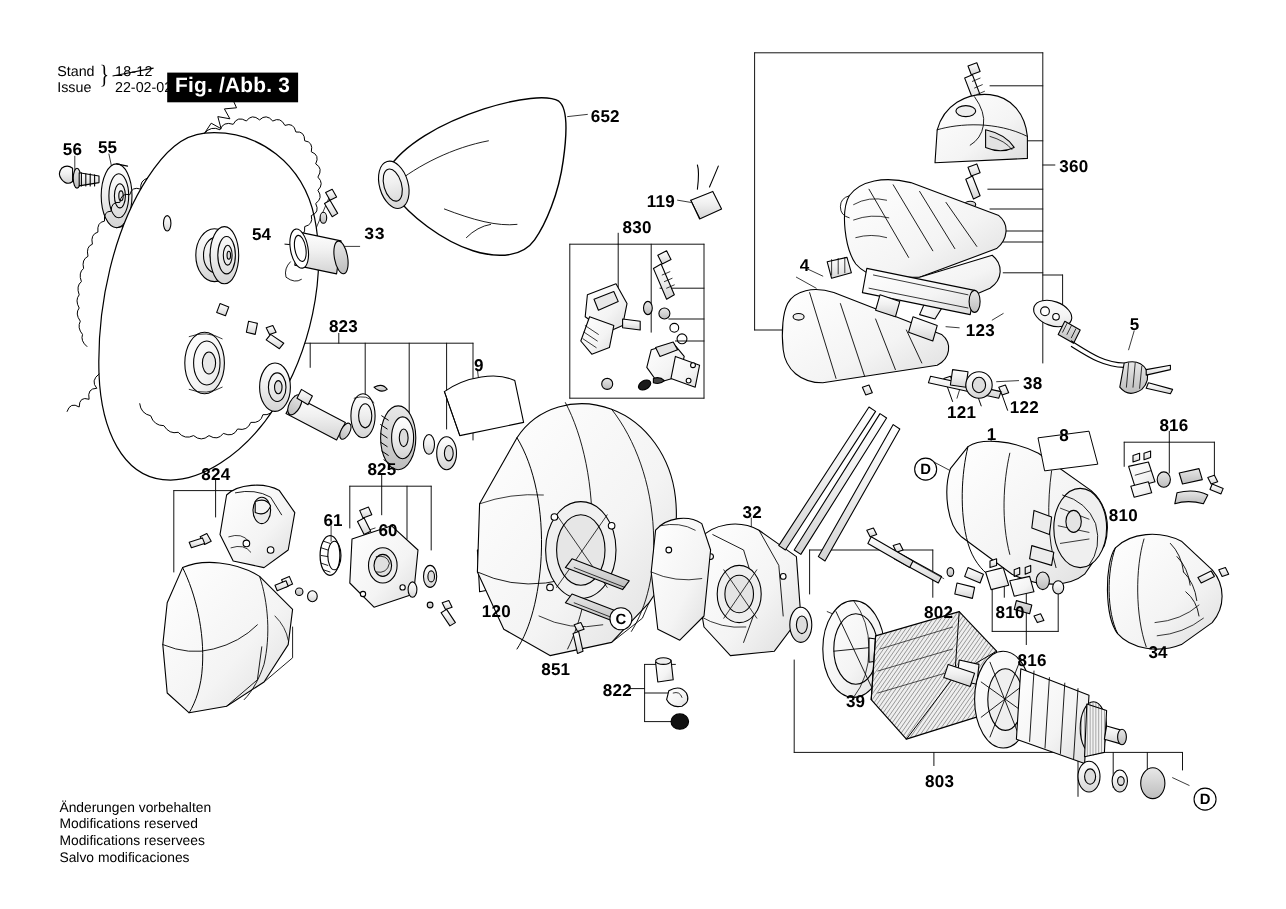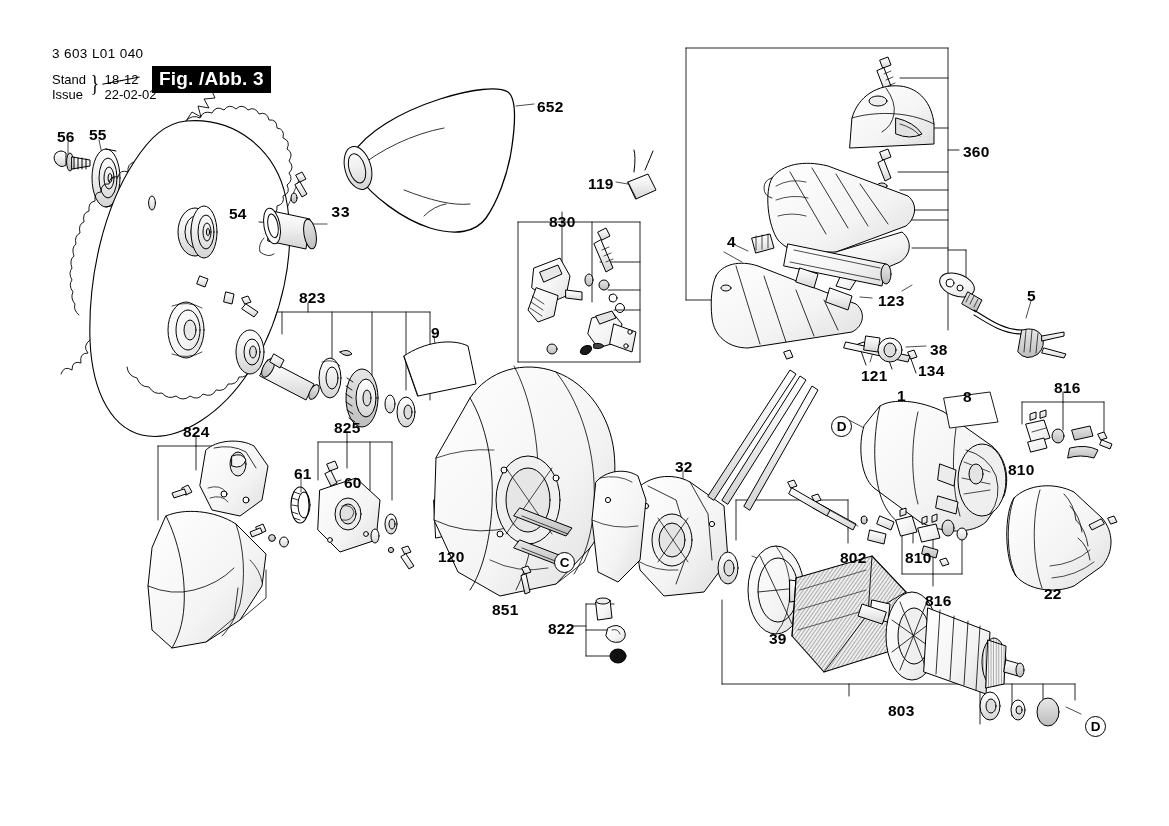--- a/index.html
+++ b/index.html
@@ -798,71 +798,76 @@
         <path d="M1052 578 q24 -2 42 -16" stroke-width="0.7"></path>
 
         <path d="M1108 518 l6 -2 l3 6 l-6 2 Z" fill="url(#gMetal)"></path>
         <path d="M1104 524 l-12 6 l-3 -5 l12 -6 Z" fill="url(#gMetal)"></path>
       </g>
 
     </g>
   </svg>
 
   <div id="header">
-    <div class="hdr-partno">3 603 L01 040</div>
     <div class="hdr-row">
       <div class="hdr-labels">
         <div>Stand</div>
         <div>Issue</div>
       </div>
       <div class="hdr-brace">}</div>
       <div class="hdr-dates">
         <div class="date-old"><span>18-12</span><span class="slash"></span></div>
         <div>22-02-02</div>
       </div>
     </div>
   </div>
   <div class="fig-badge">Fig. /Abb. 3</div>
 
+  <div id="footer">
+    <div>Änderungen vorbehalten</div>
+    <div>Modifications reserved</div>
+    <div>Modifications reservees</div>
+    <div>Salvo modificaciones</div>
+  </div>
 
   <div id="callout-layer">
       <div class="lbl" style="left: 57px; top: 128px;">56</div>
       <div class="lbl" style="left: 89px; top: 126px;">55</div>
       <div class="lbl" style="left: 229px; top: 205px;">54</div>
       <div class="lbl" style="left: 537px; top: 98px;">652</div>
       <div class="lbl" style="left: 331px; top: 204px; font-family: Liberation Mono, monospace;">33</div>
       <div class="lbl" style="left: 588px; top: 175px;">119</div>
-      <div class="lbl" style="left: 549px; top: 199px; margin-top: 14px;">830</div>
+      <div class="lbl" style="left: 566px; top: 199px;">830</div>
       <div class="lbl" style="left: 963px; top: 143px;">360</div>
       <div class="lbl" style="left: 727px; top: 233px;">4</div>
       <div class="lbl" style="left: 878px; top: 292px;">123</div>
       <div class="lbl" style="left: 1027px; top: 287px;">5</div>
       <div class="lbl" style="left: 299px; top: 289px;">823</div>
       <div class="lbl" style="left: 431px; top: 324px;">9</div>
       <div class="lbl" style="left: 930px; top: 341px;">38</div>
       <div class="lbl" style="left: 861px; top: 367px;">121</div>
-      <div class="lbl" style="left: 918px; top: 362px;">134</div>
+      <div class="lbl" style="left: 918px; top: 362px;">122</div>
       <div class="lbl" style="left: 334px; top: 419px;">825</div>
       <div class="lbl" style="left: 183px; top: 423px;">824</div>
       <div class="lbl" style="left: 897px; top: 387px;">1</div>
       <div class="lbl" style="left: 963px; top: 388px;">8</div>
       <div class="lbl" style="left: 1054px; top: 379px;">816</div>
       <div class="lbl" style="left: 1008px; top: 461px;">810</div>
       <div class="lbl" style="left: 294px; top: 465px;">61</div>
       <div class="lbl" style="left: 328px; top: 474px; margin-left: 16px;">60</div>
       <div class="lbl" style="left: 675px; top: 458px;">32</div>
       <div class="lbl" style="left: 438px; top: 548px;">120</div>
       <div class="lbl" style="left: 840px; top: 549px;">802</div>
       <div class="lbl" style="left: 905px; top: 549px;">810</div>
       <div class="lbl" style="left: 925px; top: 592px;">816</div>
-      <div class="lbl" style="left: 1044px; top: 585px;">22</div>
+      <div class="lbl" style="left: 1044px; top: 585px;">34</div>
       <div class="lbl" style="left: 492px; top: 601px;">851</div>
       <div class="lbl" style="left: 548px; top: 620px;">822</div>
       <div class="lbl" style="left: 769px; top: 630px;">39</div>
-      <div class="lbl" style="left: 841px; top: 702px; margin-left: 47px;">803</div>
+      <div class="lbl" style="left: 841px; top: 702px;">803</div>
     </div>
   <div id="refmark-layer">
       <div class="refmark" style="left: 554px; top: 552px;">C</div>
       <div class="refmark" style="left: 831px; top: 416px;">D</div>
       <div class="refmark" style="left: 1085px; top: 716px;">D</div>
     </div>
 
 </div>
 
 </body></html>

